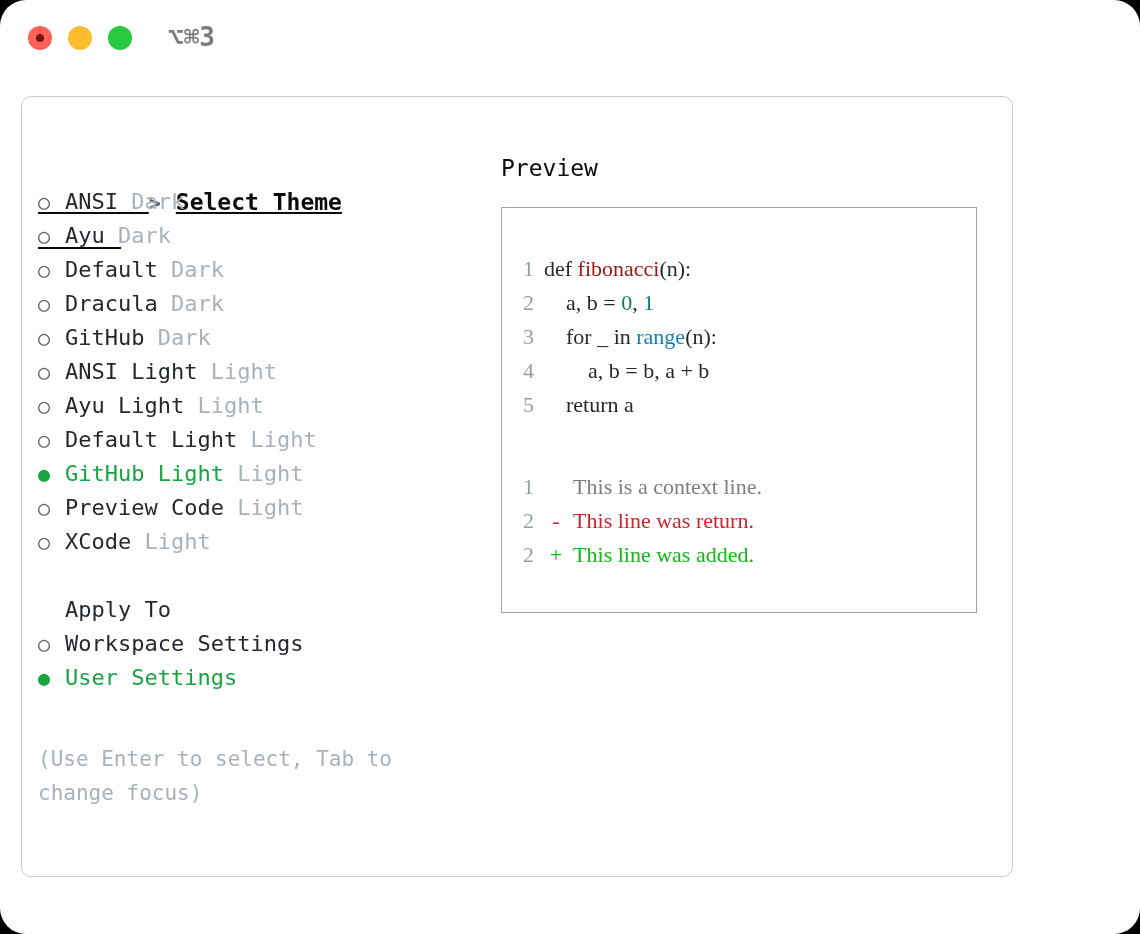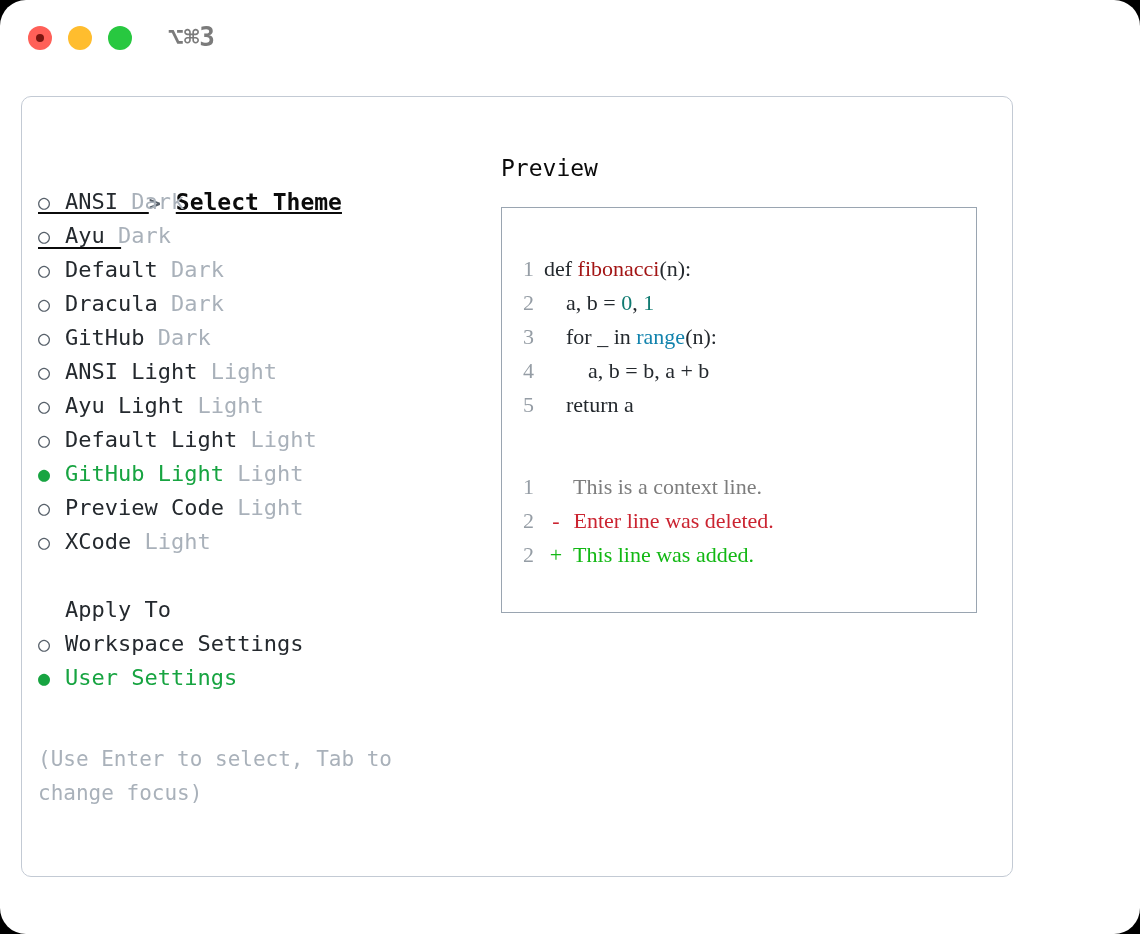--- a/index.html
+++ b/index.html
@@ -237,20 +237,20 @@
         <div id="code-block">
             <div class="code-line"><span class="ln">1</span><span>def </span><span class="tok-fn">fibonacci</span><span>(n):</span></div>
             <div class="code-line"><span class="ln">2</span><span>    a, b = </span><span class="tok-num">0</span><span>, </span><span class="tok-num">1</span></div>
             <div class="code-line"><span class="ln">3</span><span>    for _ in </span><span class="tok-call">range</span><span>(n):</span></div>
             <div class="code-line"><span class="ln">4</span><span>        a, b = b, a + b</span></div>
             <div class="code-line"><span class="ln">5</span><span>    return a</span></div>
           </div>
         <div class="diff-spacer"></div>
         <div id="diff-block">
             <div class="diff-line"><span class="ln">1</span><span class="diff-ctx"><span class="diff-mark"> </span><span> This is a context line.</span></span></div>
-            <div class="diff-line"><span class="ln">2</span><span class="diff-del"><span class="diff-mark">-</span><span> Enter line was deleted.</span></span></div>
+            <div class="diff-line"><span class="ln">2</span><span class="diff-del"><span class="diff-mark">-</span><span> This line was return.</span></span></div>
             <div class="diff-line"><span class="ln">2</span><span class="diff-add"><span class="diff-mark">+</span><span> This line was added.</span></span></div>
           </div>
       </div>
     </div>
 
   </div>
 </div>
 
 </body></html>

